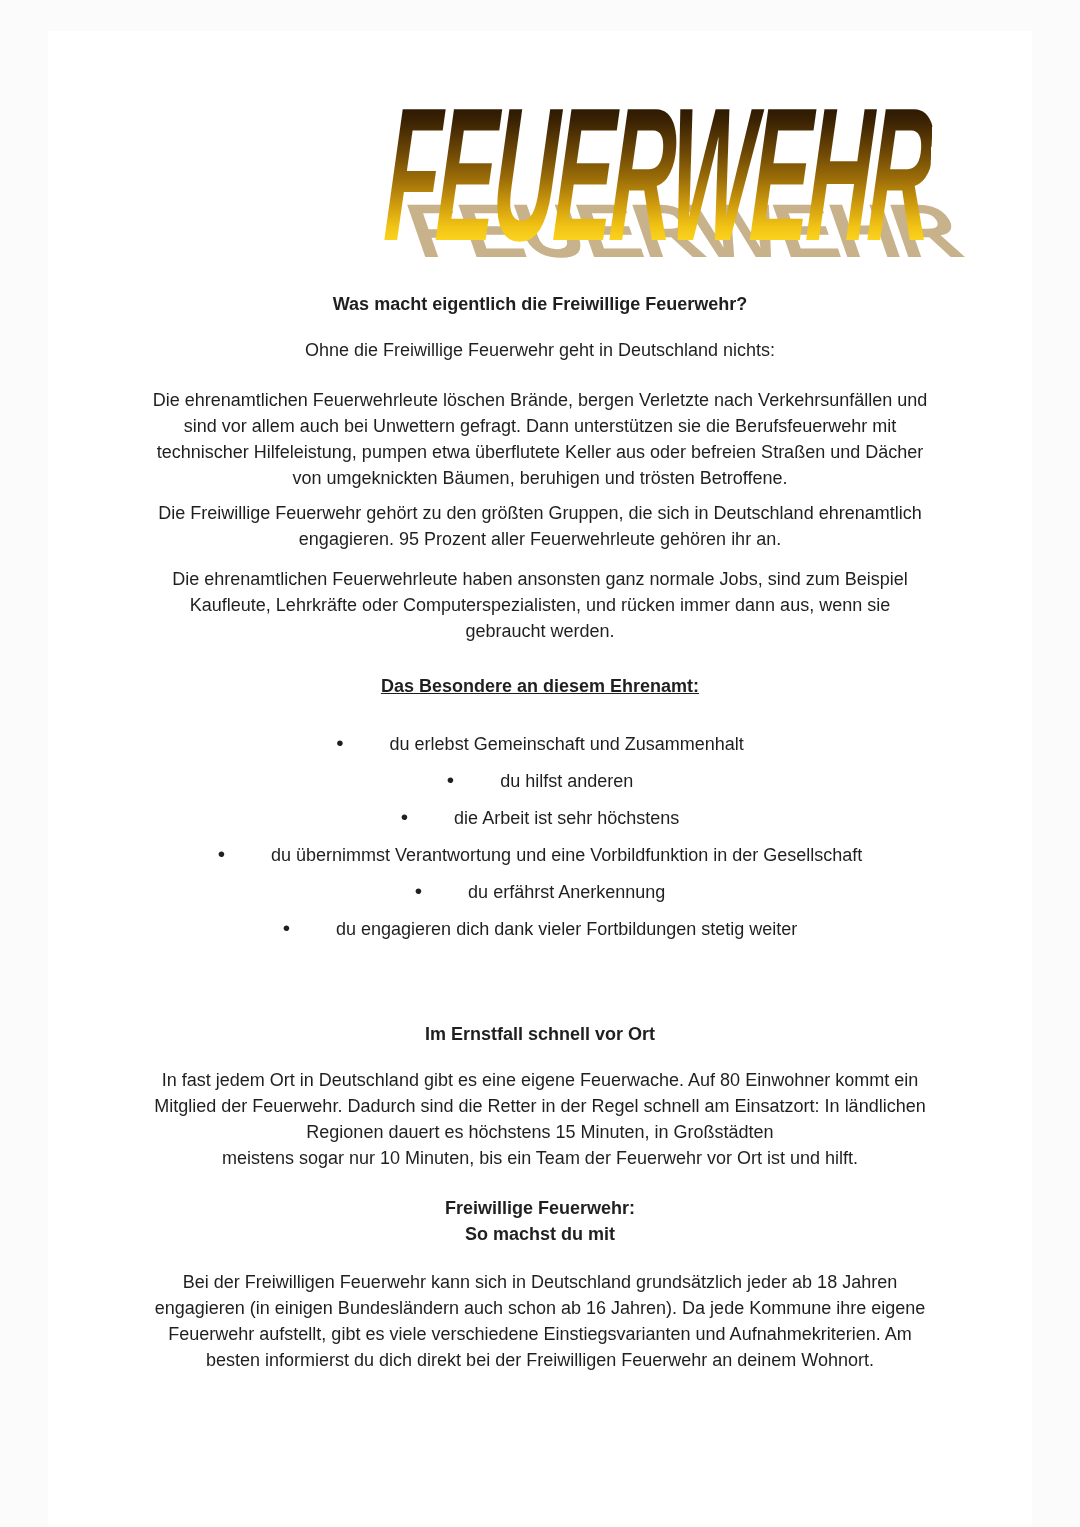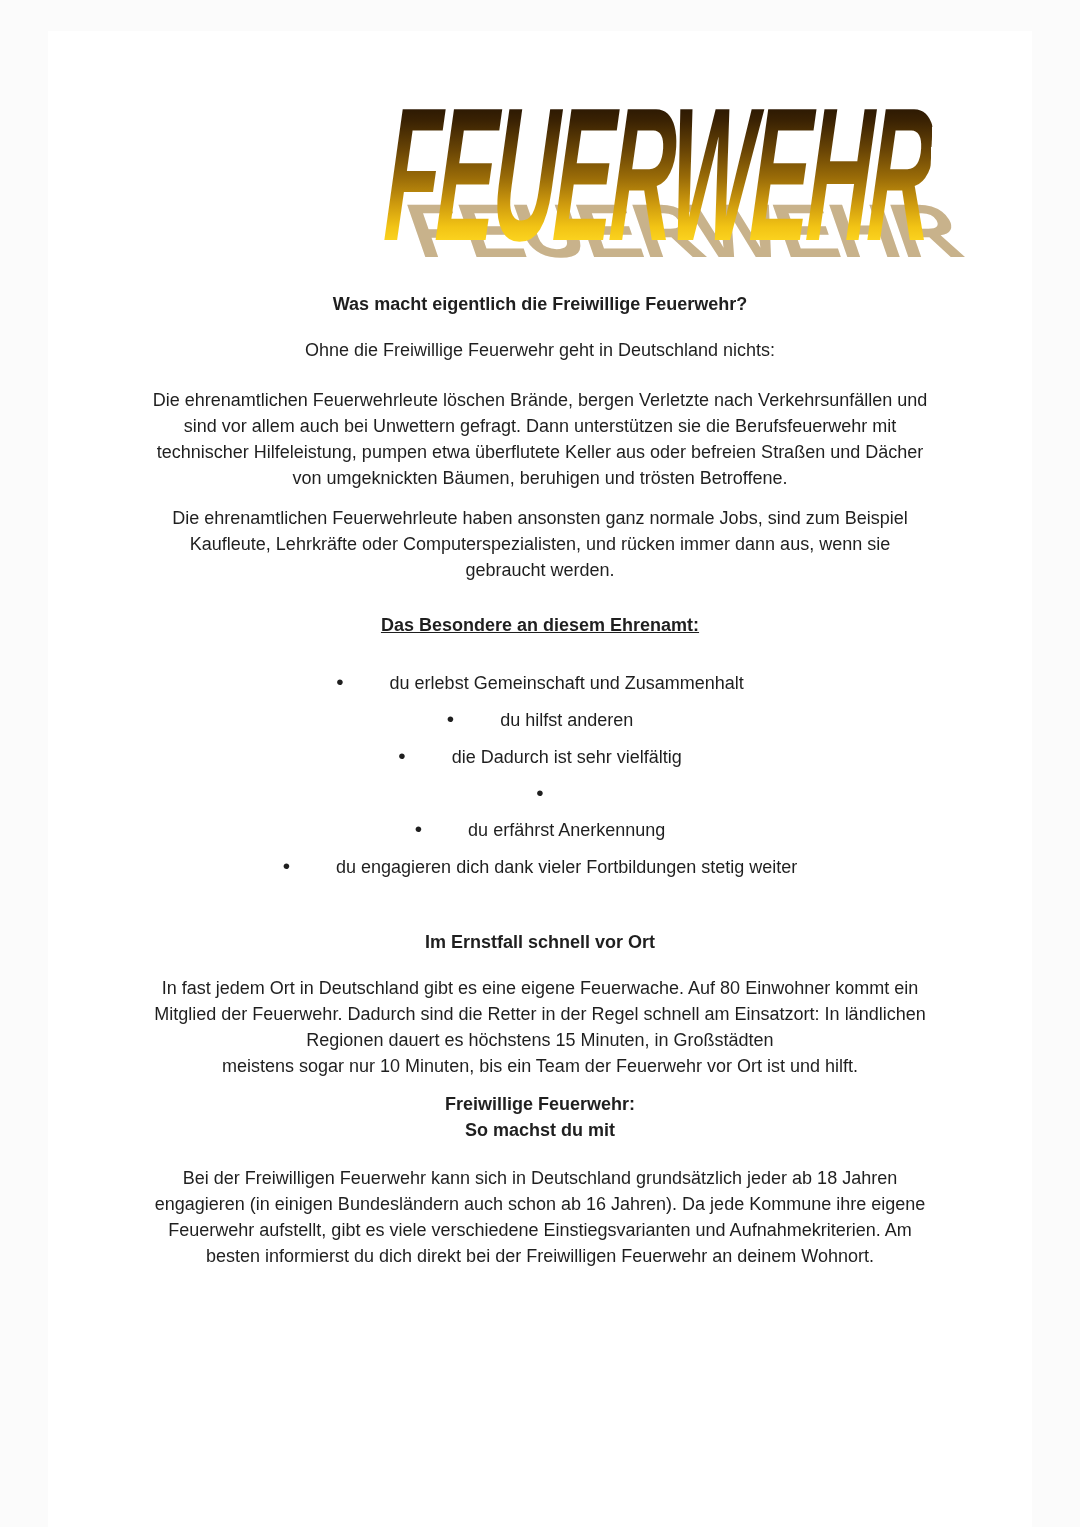--- a/index.html
+++ b/index.html
@@ -55,23 +55,23 @@
   .para-1{margin-top:24px;}
   .para-2{margin-top:9px;}
   .para-3{margin-top:14px;}
   .h-ehrenamt{margin-top:29px;font-weight:bold;text-decoration:underline;}
   ul.benefits{list-style:none;margin:26px 0 0 0;padding:0;}
   ul.benefits li{
     display:flex;justify-content:center;align-items:baseline;
     gap:46px;line-height:36px;
   }
   ul.benefits .dot{font-size:21px;line-height:36px;}
-  .h-ernstfall{margin-top:44px;font-weight:bold;}
+  .h-ernstfall{margin-top:74px;font-weight:bold;}
   .para-ernstfall{margin-top:20px;}
-  .h-mitmachen{margin-top:12px;font-weight:bold;}
+  .h-mitmachen{margin-top:24px;font-weight:bold;}
   .para-mitmachen{margin-top:22px;}
 </style>
 </head>
 <body>
 
 <div class="sheet">
   <div class="content">
 
     <div class="logo">
       <div class="logo-shadow">
@@ -82,42 +82,45 @@
 
     <div class="doc-title" data-bind="content.title">Was macht eigentlich die Freiwillige Feuerwehr?</div>
 
     <div class="intro" data-bind="content.intro">Ohne die Freiwillige Feuerwehr geht in Deutschland nichts:</div>
 
     <div class="para-1" data-bind-lines="content.paragraph1_lines">Die ehrenamtlichen Feuerwehrleute löschen Brände, bergen Verletzte nach Verkehrsunfällen und
 sind vor allem auch bei Unwettern gefragt. Dann unterstützen sie die Berufsfeuerwehr mit
 technischer Hilfeleistung, pumpen etwa überflutete Keller aus oder befreien Straßen und Dächer
 von umgeknickten Bäumen, beruhigen und trösten Betroffene.</div>
 
+    <div class="para-2" data-bind-lines="content.paragraph2_lines">Die Freiwillige Feuerwehr gehört zu den größten Gruppen, die sich in Deutschland ehrenamtlich
+engagieren. 95 Prozent aller Feuerwehrleute gehören ihr an.</div>
 
     <div class="para-3" data-bind-lines="content.paragraph3_lines">Die ehrenamtlichen Feuerwehrleute haben ansonsten ganz normale Jobs, sind zum Beispiel
 Kaufleute, Lehrkräfte oder Computerspezialisten, und rücken immer dann aus, wenn sie
 gebraucht werden.</div>
 
     <div class="h-ehrenamt" data-bind="content.ehrenamt_heading">Das Besondere an diesem Ehrenamt:</div>
 
     <ul class="benefits">
       <li>
         <span class="dot" data-bind="content.bullet_glyph">•</span>
         <span data-bind="content.bullets.0">du erlebst Gemeinschaft und Zusammenhalt</span>
       </li>
       <li>
         <span class="dot" data-bind="content.bullet_glyph">•</span>
         <span data-bind="content.bullets.1">du hilfst anderen</span>
       </li>
       <li>
         <span class="dot" data-bind="content.bullet_glyph">•</span>
-        <span data-bind="content.bullets.2">die Dadurch ist sehr vielfältig</span>
+        <span data-bind="content.bullets.2">die Arbeit ist sehr höchstens</span>
       </li>
       <li>
         <span class="dot" data-bind="content.bullet_glyph">•</span>
+        <span data-bind="content.bullets.3">du übernimmst Verantwortung und eine Vorbildfunktion in der Gesellschaft</span>
       </li>
       <li>
         <span class="dot" data-bind="content.bullet_glyph">•</span>
         <span data-bind="content.bullets.4">du erfährst Anerkennung</span>
       </li>
       <li>
         <span class="dot" data-bind="content.bullet_glyph">•</span>
         <span data-bind="content.bullets.5">du engagieren dich dank vieler Fortbildungen stetig weiter</span>
       </li>
     </ul>

